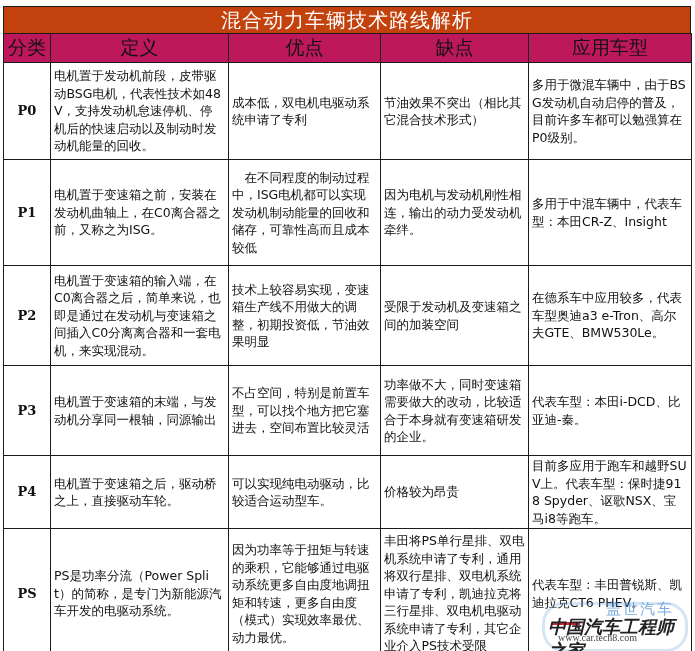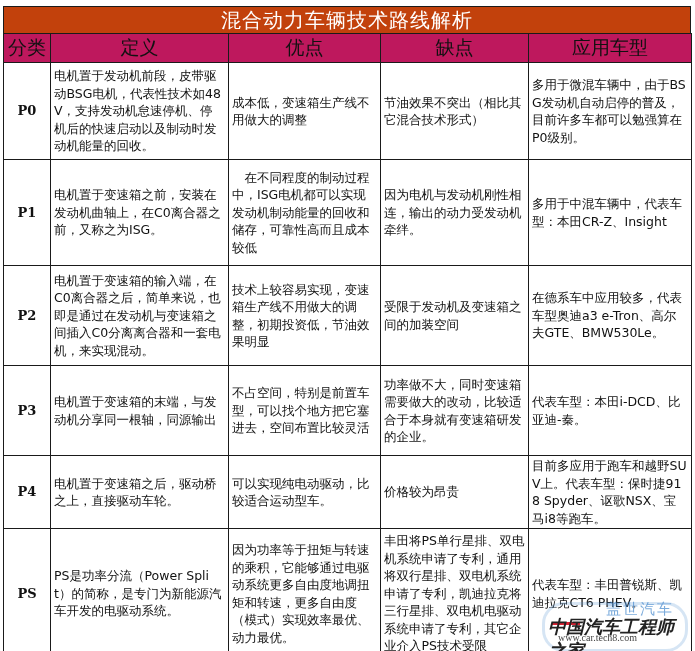--- a/index.html
+++ b/index.html
@@ -40,21 +40,21 @@
         <th>定义</th>
         <th>优点</th>
         <th>缺点</th>
         <th>应用车型</th>
       </tr>
     </thead>
     <tbody>
       <tr style="height:97px">
         <td class="cat">P0</td>
         <td class="txt">电机置于发动机前段，皮带驱动BSG电机，代表性技术如48V，支持发动机怠速停机、停机后的快速启动以及制动时发动机能量的回收。</td>
-        <td class="txt">成本低，变速箱生产线不用做大的调整</td>
+        <td class="txt">成本低，双电机电驱动系统申请了专利</td>
         <td class="txt">节油效果不突出（相比其它混合技术形式）</td>
         <td class="txt">多用于微混车辆中，由于BSG发动机自动启停的普及，目前许多车都可以勉强算在P0级别。</td>
       </tr>
       <tr style="height:106px">
         <td class="cat">P1</td>
         <td class="txt">电机置于变速箱之前，安装在发动机曲轴上，在C0离合器之前，又称之为ISG。</td>
         <td class="txt">　在不同程度的制动过程中，ISG电机都可以实现发动机制动能量的回收和储存，可靠性高而且成本较低</td>
         <td class="txt">因为电机与发动机刚性相连，输出的动力受发动机牵绊。</td>
         <td class="txt">多用于中混车辆中，代表车型：本田CR-Z、Insight</td>
       </tr>

